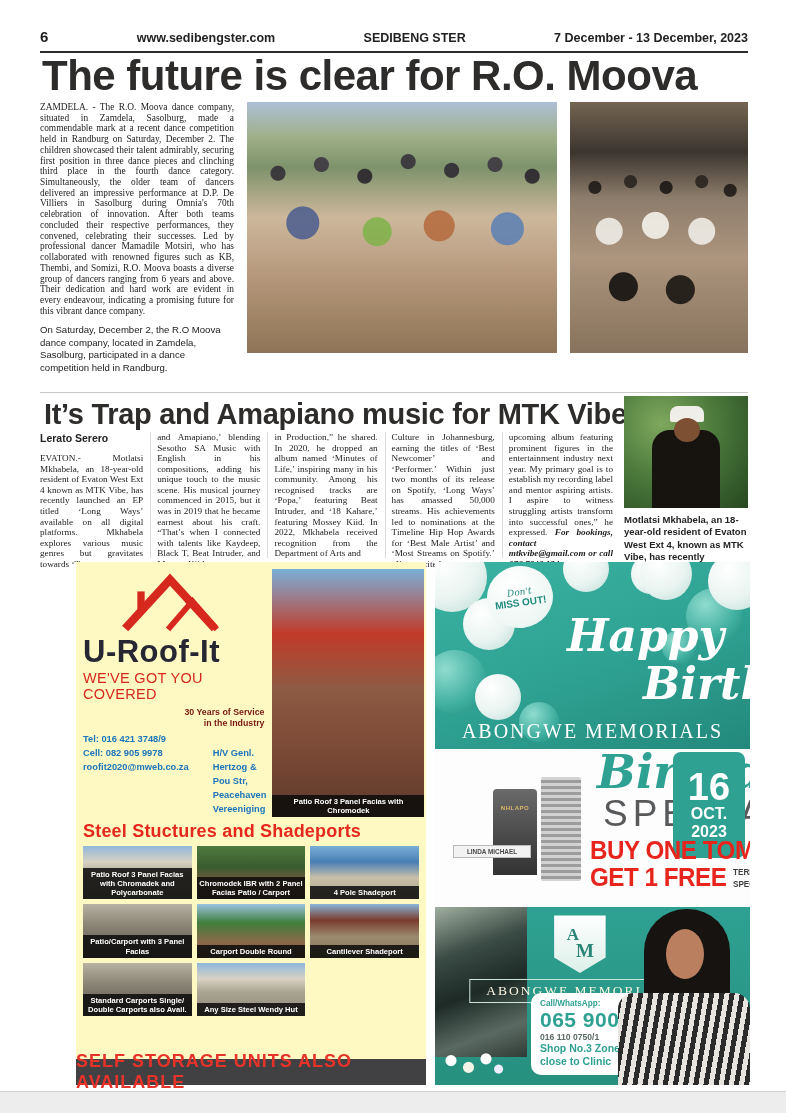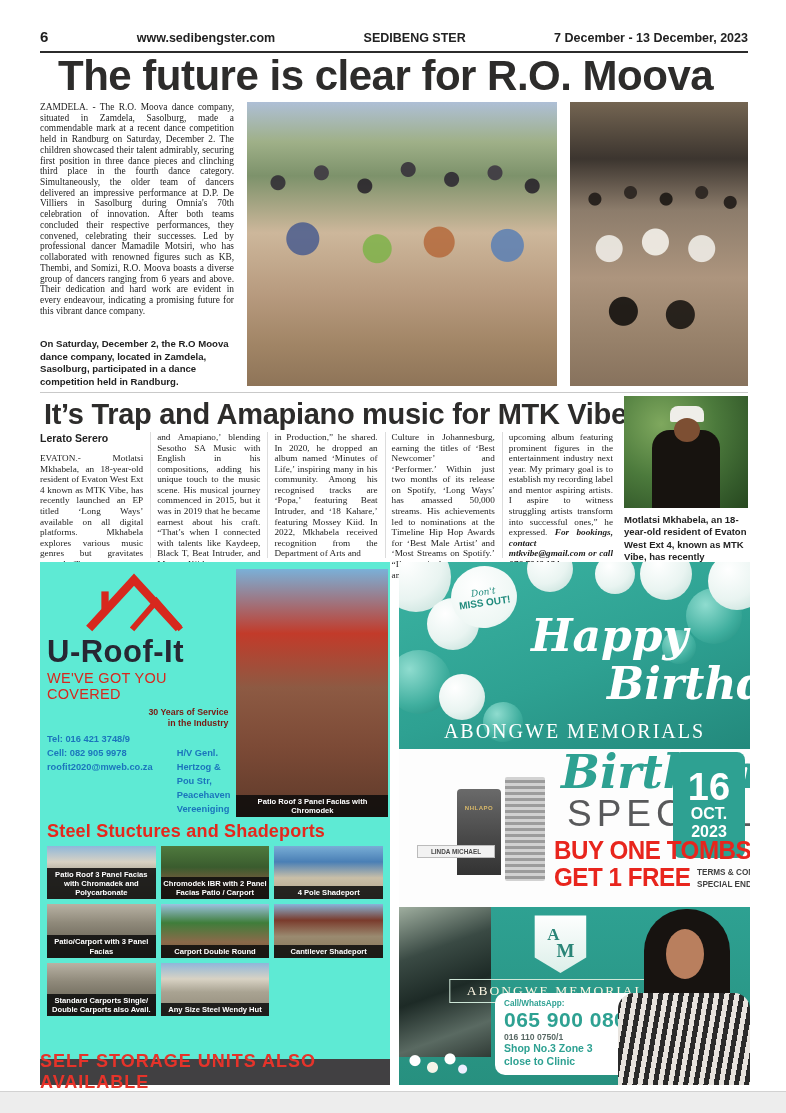--- a/index.html
+++ b/index.html
@@ -5,27 +5,27 @@
   * { margin:0; padding:0; box-sizing:border-box; }
   html,body { background:#ffffff; }
   body { width:786px; height:1113px; font-family:"Liberation Sans",sans-serif; color:#1d1d1d; }
   .page { position:relative; width:786px; height:1113px; background:#fff; overflow:hidden; }
 
   
   .header { position:absolute; top:28px; left:40px; right:38px; display:flex; justify-content:space-between; align-items:baseline; border-bottom:2.5px solid #2b2b2b; padding-bottom:6px; }
   .header .pnum { font-size:15px; font-weight:bold; }
   .header .site, .header .mast, .header .hdate { font-size:12.5px; font-weight:bold; color:#222; }
 
-  .headline1 { position:absolute; top:52px; left:42px; right:30px; font-size:42px; font-weight:bold; color:#2d2c2b; letter-spacing:-0.5px; white-space:nowrap;margin-left:16px; }
-
-  
-  .article1 { position:absolute; top:102px; left:40px; right:38px; height:284px; display:flex; gap:13px; }
+  .headline1 { position:absolute; top:52px; left:42px; right:30px; font-size:42px; font-weight:bold; color:#2d2c2b; letter-spacing:-0.5px; white-space:nowrap; }
+
+  
+  .article1 { position:absolute; top:102px; left:40px; right:38px; height:251px; display:flex; gap:13px; }
   .a1-left { width:194px; flex:none; }
   .a1-body { font-family:"Liberation Serif",serif; font-size:9.4px; line-height:1.14; text-align:justify; color:#1c1c1c; }
-  .a1-caption { margin-top:22px; font-size:9.6px; line-height:1.3; font-weight:bold; color:#222; }
+  .a1-caption { margin-top:8px; font-size:9.6px; line-height:1.3; font-weight:normal; color:#222; }
   .photo { position:relative; overflow:hidden; background:#ccc; }
   .photo1 { flex:1; background:linear-gradient(180deg,#aebfd6 0%,#9fb088 14%,#7d926b 26%,#cdb79b 46%,#b79a7e 68%,#a08465 86%,#8e7458 100%); }
   .photo1 .crowd { position:absolute; left:0; right:0; top:18%; height:58%;
      background:
        radial-gradient(circle at 10% 18%, #2e2a33 0 7px, transparent 8px),
        radial-gradient(circle at 24% 12%, #3a3340 0 7px, transparent 8px),
        radial-gradient(circle at 38% 20%, #241f28 0 7px, transparent 8px),
        radial-gradient(circle at 52% 10%, #332d38 0 7px, transparent 8px),
        radial-gradient(circle at 66% 16%, #2a2530 0 7px, transparent 8px),
        radial-gradient(circle at 80% 12%, #3a3340 0 7px, transparent 8px),
@@ -63,21 +63,21 @@
   .mtk-photo { position:relative; height:112px; background:radial-gradient(circle at 30% 25%,#7fa85e 0%,#4c7a3c 45%,#33592a 80%,#27481f 100%); overflow:hidden; }
   .mtk-photo .fig { position:absolute; left:28px; top:34px; width:68px; height:90px; border-radius:18px 18px 0 0; background:#17130f; }
   .mtk-photo .cap { position:absolute; left:46px; top:10px; width:34px; height:16px; border-radius:8px 8px 2px 2px; background:#efeee9; }
   .mtk-photo .face { position:absolute; left:50px; top:22px; width:26px; height:24px; border-radius:50%; background:#7d4f33; }
   .mtk-caption { margin-top:6px; font-size:9.5px; line-height:1.3; font-weight:bold; color:#222; }
 
   
   .ads { position:absolute; top:562px; left:40px; right:36px; height:523px; display:flex; gap:9px; }
 
   
-  .roof-ad { width:350px; flex:none; position:relative; background:#5eead4; padding:7px 7px 27px 7px; }
+  .roof-ad { width:350px; flex:none; position:relative; background:#fef9c3; padding:7px 7px 27px 7px;margin-left:36px; }
   .roof-top { display:flex; gap:6px; height:248px; }
   .roof-left { flex:1; display:flex; flex-direction:column; position:relative; }
   .roof-logo { width:170px; height:112px; margin-left:2px; }
   .brandname { font-size:31px; font-weight:bold; color:#272733; letter-spacing:0.5px; margin-top:2px; }
   .tagline { font-size:14.5px; font-weight:normal; color:#D7281E; letter-spacing:0.3px; }
   .service { align-self:flex-end; text-align:right; font-size:8.8px; font-weight:bold; color:#7a1a12; margin:5px 2px 4px 0; line-height:1.25; }
   .contact { display:flex; gap:24px; margin-top:auto; }
   .contact .c1 div, .contact .c2 div { font-size:9.3px; font-weight:bold; color:#1B75BC; line-height:1.5; }
   .contact .c2 { padding-top:14px; }
   .roof-right { width:152px; flex:none; display:flex; flex-direction:column; gap:5px; }

